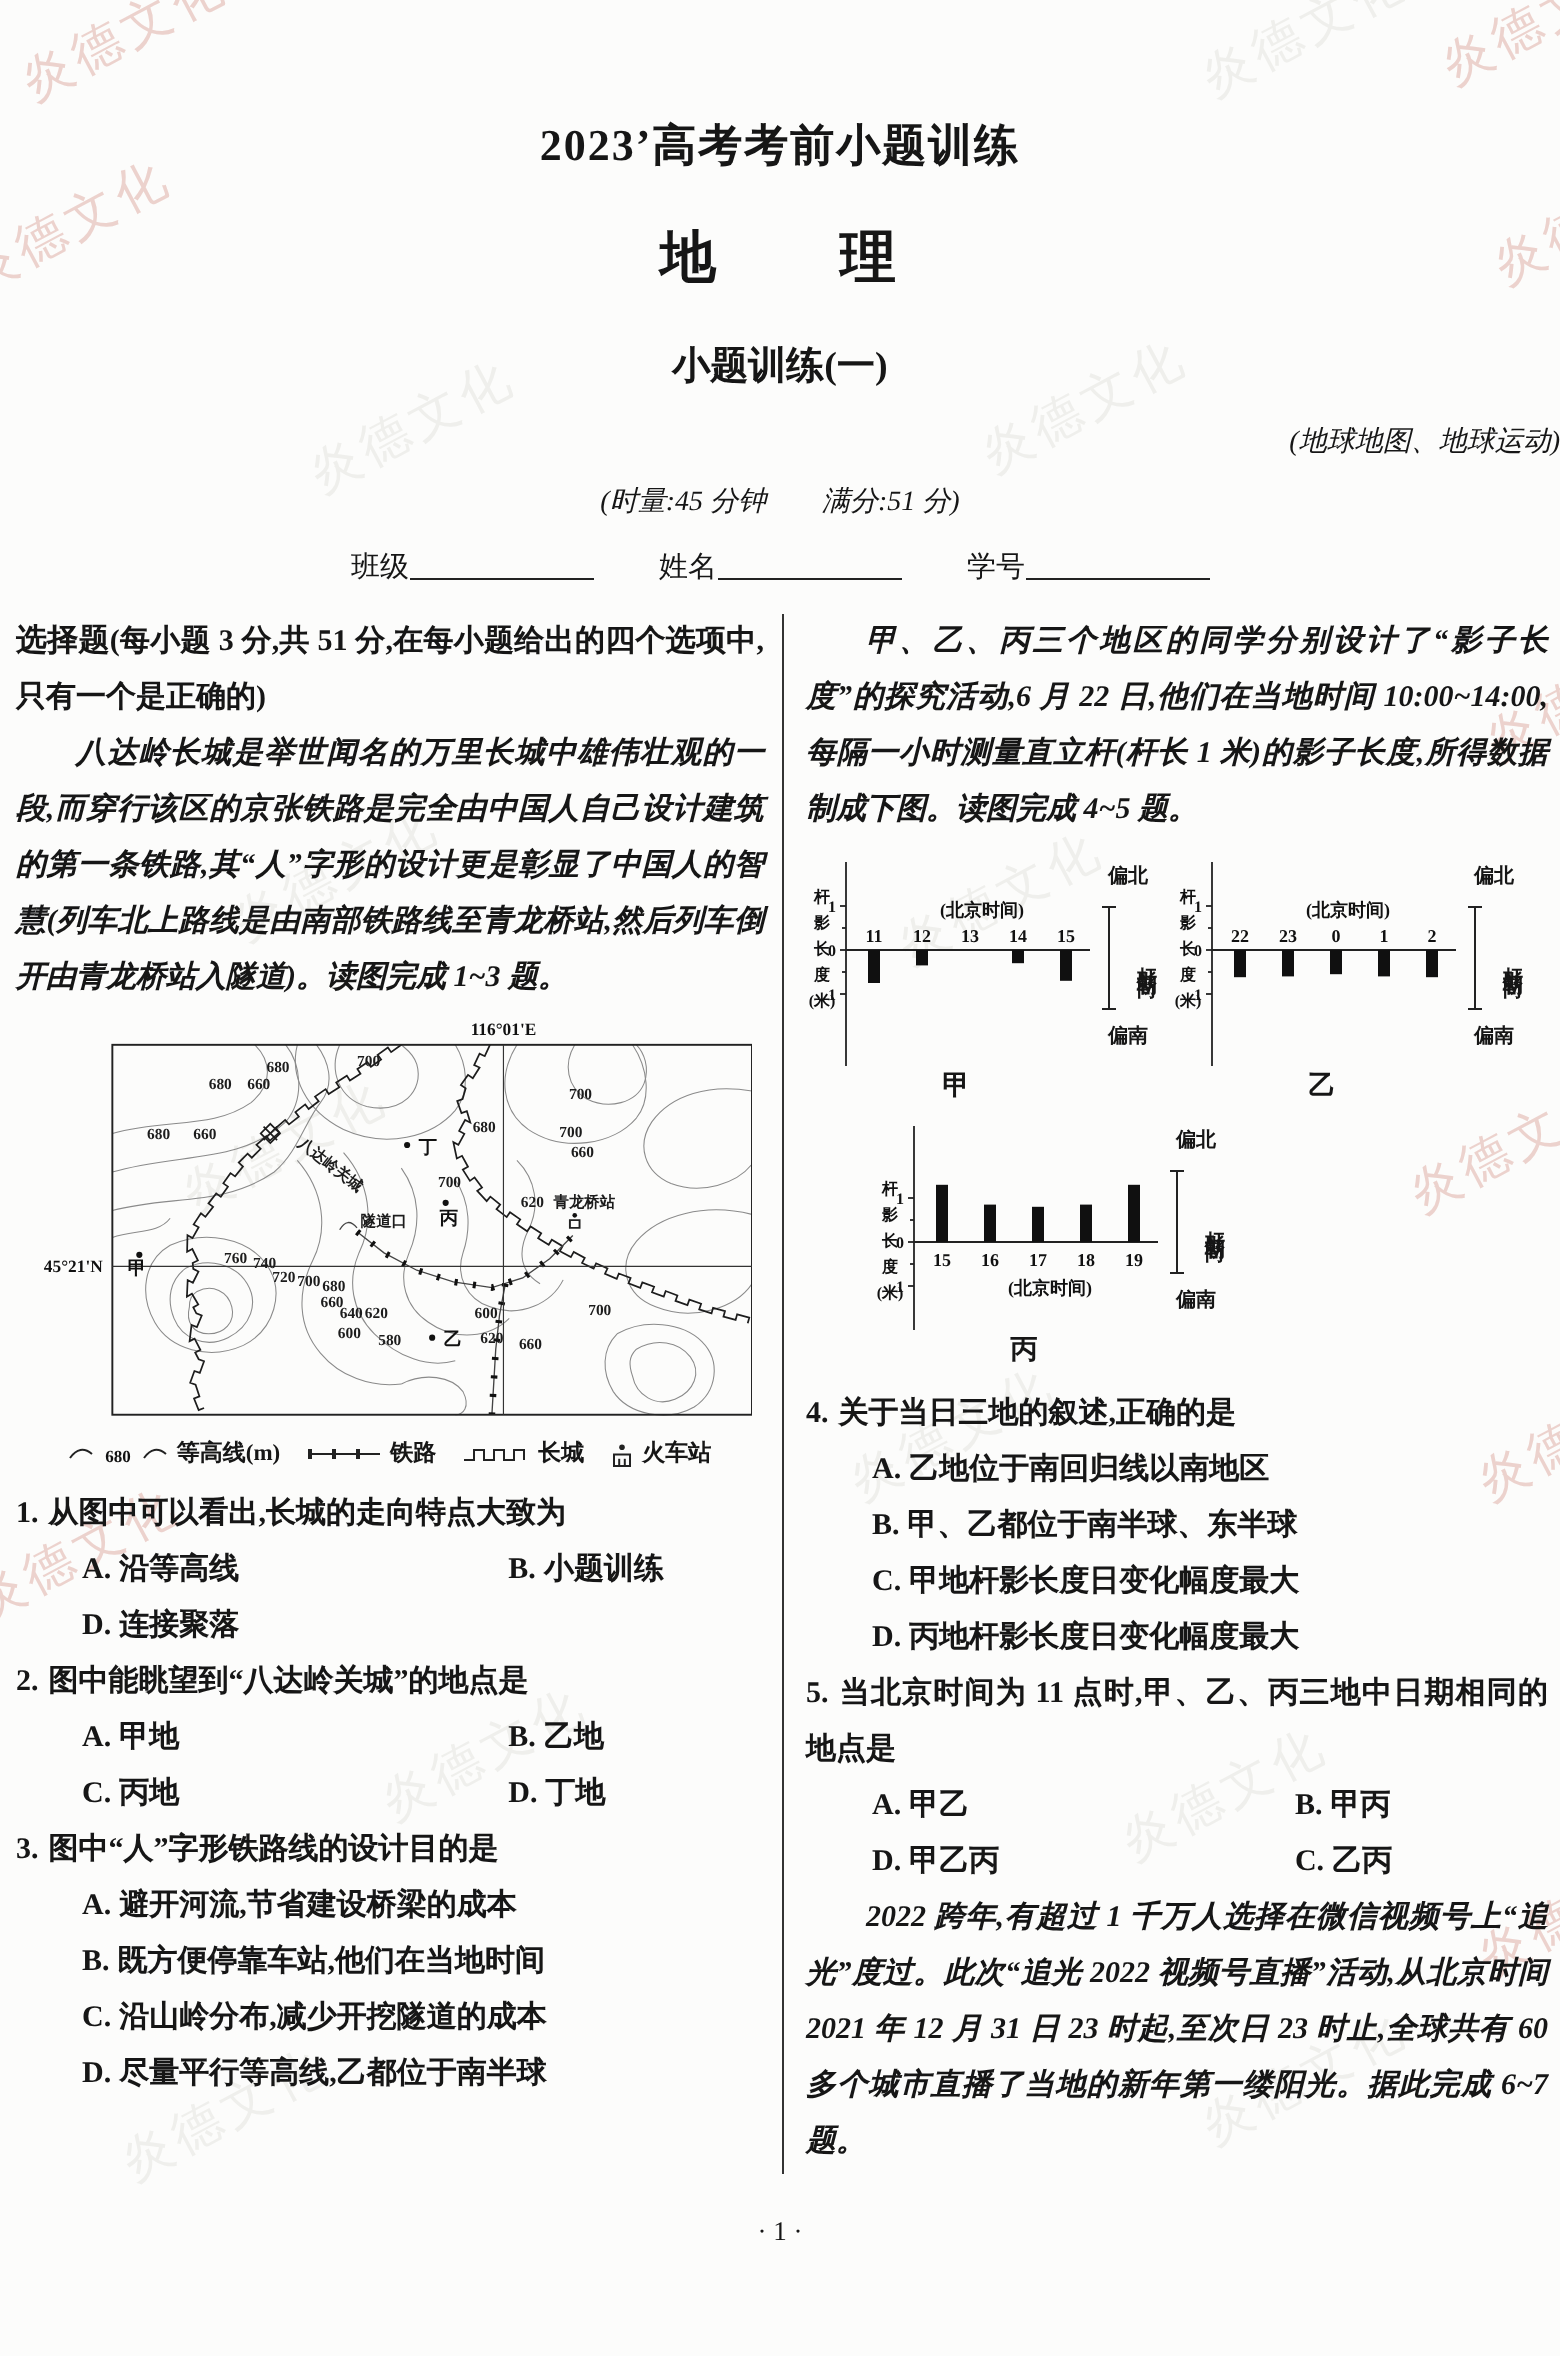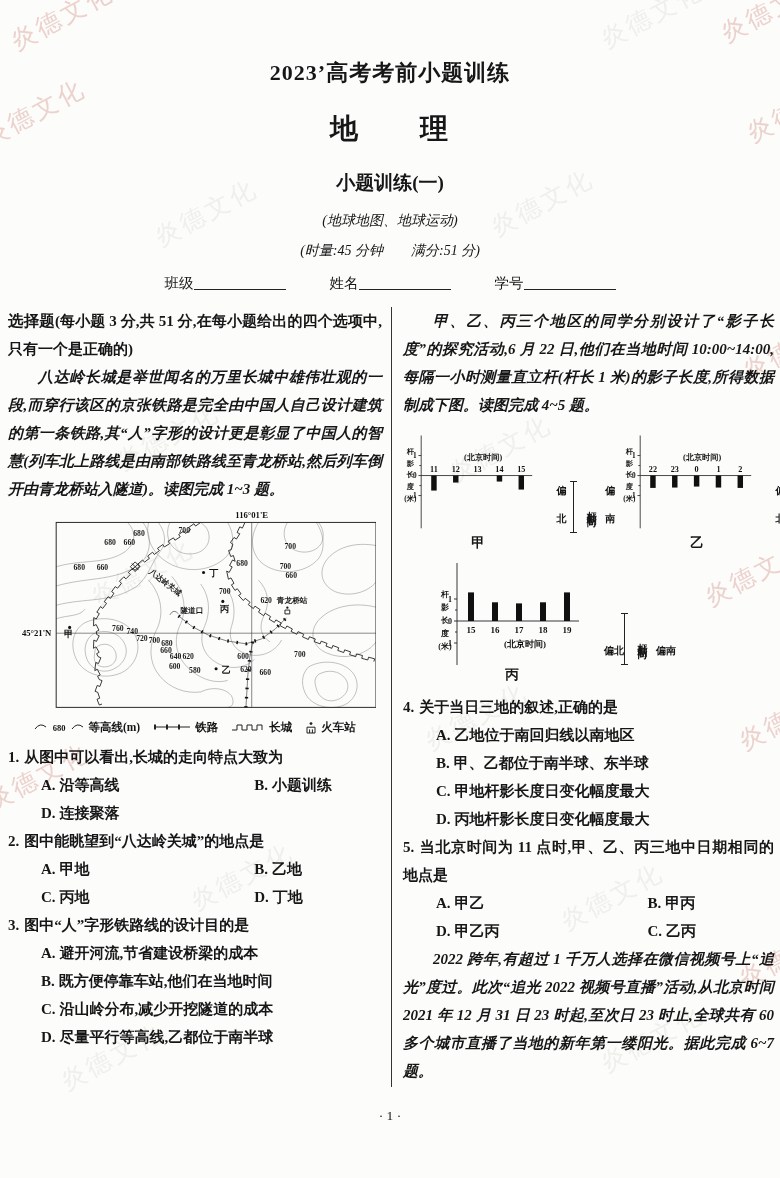--- a/index.html
+++ b/index.html
@@ -17,23 +17,23 @@
   .w10{left:444px;top:432px;} .w11{left:700px;top:556px;}
   .w12{left:86px;top:556px;}  .w13{left:420px;top:700px;}
   .w14{left:-18px;top:760px;} .w15{left:186px;top:860px;}
   .w16{left:556px;top:880px;} .w17{left:734px;top:700px;}
   .w18{left:56px;top:1040px;} .w19{left:596px;top:1022px;} .w20{left:734px;top:938px;}
   
   .content{position:relative;z-index:1;}
   .title{margin-top:58px;text-align:center;font-size:22px;font-weight:bold;letter-spacing:1px;}
   .subject{margin-top:22px;text-align:center;font-size:28px;font-weight:bold;letter-spacing:2px;}
   .subtitle{margin-top:22px;text-align:center;font-size:19px;font-weight:bold;}
-  .scope{margin-top:16px;text-align:center;font-size:14px;font-style:italic;}
+  .scope{margin-top:16px;text-align:right;font-size:14px;font-style:italic;}
   .meta{margin-top:12px;text-align:center;font-size:14px;font-style:italic;}
-  .fields{margin-top:14px;display:flex;justify-content:center;gap:44px;font-size:14.5px;}
+  .fields{margin-top:14px;display:flex;justify-content:center;gap:33px;font-size:14.5px;}
   .blank{display:inline-block;width:92px;border-bottom:1px solid #222;height:14px;vertical-align:-2px;}
   
   .columns{display:flex;margin-top:14px;padding:0 6px 0 8px;font-weight:bold;}
   .col{width:50%;box-sizing:border-box;font-size:15px;line-height:28px;text-align:justify;}
   .col-left{padding-right:9px;}
   .col-right{border-left:1px solid #333;padding-left:11px;min-height:780px;}
   .col p{margin:0;}
   .sec b{font-size:15.5px;}
   .passage{font-style:italic;text-indent:2em;}
   .stem .qnum{margin-right:5px;}
@@ -63,22 +63,22 @@
   .charts{margin:6px 0 4px 0;}
   .charts-row{display:flex;}
   .charts-row.center{margin-left:34px;}
   .chart{display:flex;flex-direction:column;}
   .chart-body{display:flex;align-items:flex-start;}
   .chart-body svg{width:150px;height:112px;}
   .ck{stroke:#222;stroke-width:.9;fill:none;}
   .ctick{font-size:8px;fill:#111;}
   .ctime{font-size:9px;fill:#111;}
   .cylab{font-size:8px;fill:#111;}
-  .orient{display:flex;flex-direction:row;justify-content:space-between;align-items:flex-end;
-          height:108px;font-size:10px;margin-left:17px;}
+  .orient{display:flex;flex-direction:column;justify-content:space-between;align-items:flex-start;
+          height:108px;font-size:10px;margin-left:1px;}
   .orient-mid{display:flex;align-items:center;gap:3px;}
   .orient-line{width:1px;height:52px;background:#222;position:relative;display:inline-block;}
   .orient-line::before,.orient-line::after{content:"";position:absolute;left:-3px;width:7px;height:1px;background:#222;}
   .orient-line::before{top:0;} .orient-line::after{bottom:0;}
   .orient-vtext{writing-mode:vertical-rl;letter-spacing:2px;font-size:10px;}
   .chart-name{font-size:13.5px;text-align:center;width:150px;margin-top:-8px;}
   
   .footer{position:absolute;left:0;right:0;top:1108px;text-align:center;font-size:13.5px;z-index:1;}
 </style>
 </head>

